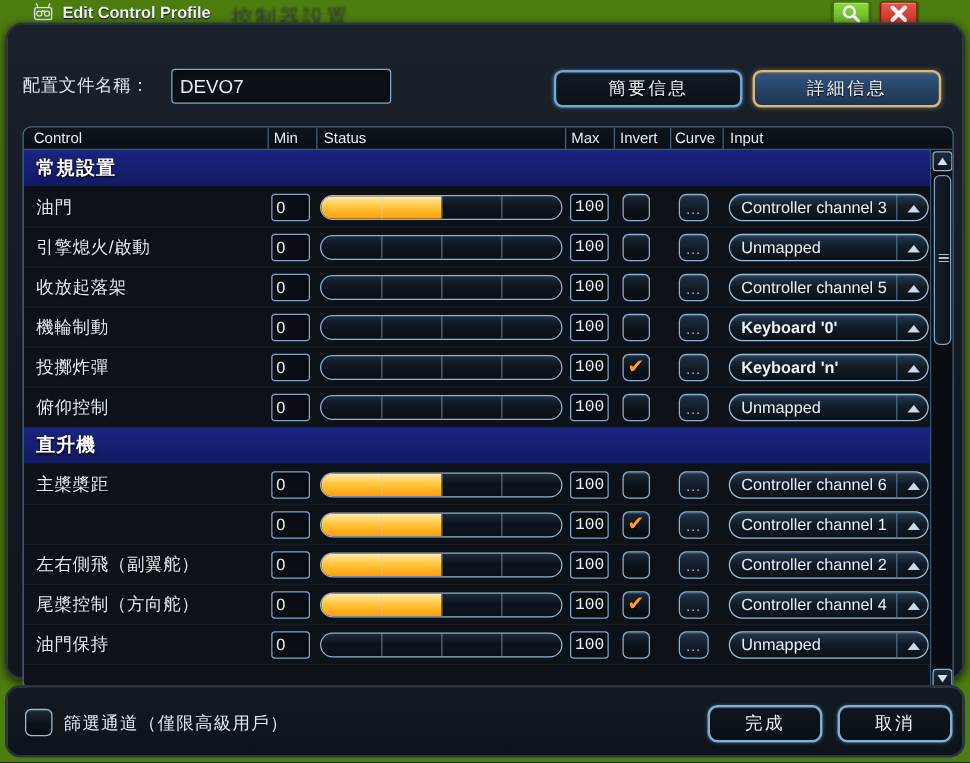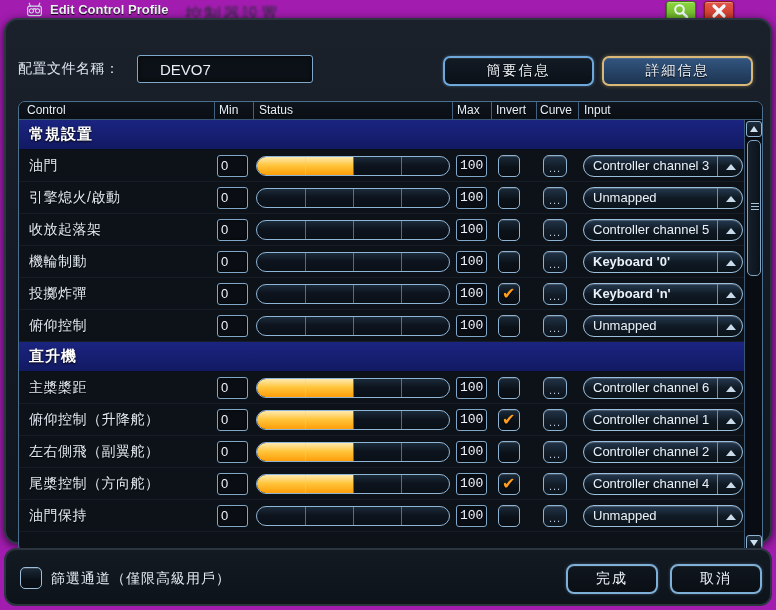--- a/index.html
+++ b/index.html
@@ -3,21 +3,21 @@
 <meta charset="utf-8">
 <style>
   * { box-sizing: border-box; margin: 0; padding: 0; }
   html, body {
     width: 776px; height: 610px;
     background: #14181d;
     font-family: "Liberation Sans", "DejaVu Sans", sans-serif;
     overflow: hidden;
   }
 
-  #root { position: relative; width: 776px; height: 610px; background: #a21caf; }
+  #root { position: relative; width: 776px; height: 610px; background: #4d7c0f; }
 
   
   .bg-ghost {
     position: absolute; top: 3px; left: 185px;
     font-size: 17px; color: #242b33; letter-spacing: 2px;
     filter: blur(1px); user-select: none;
   }
   .bg-ghost2 {
     position: absolute; top: 36px; left: 500px;
     font-size: 15px; color: #1f262d; letter-spacing: 3px;
@@ -50,21 +50,21 @@
     box-shadow: 0 2px 8px rgba(0,0,0,.7);
   }
 
   .profile-label {
     position: absolute; left: 12px; top: 40px;
     font-size: 14px; color: #dce6f0; letter-spacing: .5px;
   }
   .profile-input {
     position: absolute; left: 131px; top: 35px; width: 176px; height: 28px;
     background: #0c1117; border: 1px solid #7ea9cc; border-radius: 3px;
-    color: #e8eef4; font-size: 15px; padding: 2px 22px; line-height: 24px;
+    color: #e8eef4; font-size: 15px; padding: 2px 6px; line-height: 24px;
     box-shadow: inset 0 0 4px rgba(0,0,0,.9);
   }
 
   .tab {
     position: absolute; top: 36px; height: 30px; border-radius: 7px;
     display: flex; align-items: center; justify-content: center;
     font-size: 14px; color: #f0f5fa; letter-spacing: 2px;
     text-shadow: 0 1px 1px #000;
   }
   .tab.brief {
@@ -440,21 +440,20 @@
             <div class="chk"></div>
             <div class="curvebtn">...</div>
             <div class="combo">
               <span class="val">Controller channel 6</span>
               <span class="arrowbox">
                 <span class="ar"></span>
               </span>
             </div>
           </div>
           <div class="row" style="top: 284px;">
-            <div class="ctl-label">俯仰控制（升降舵）</div>
             <div class="numbox min">0</div>
             <div class="bar">
               <div class="fill" style="width: 50%;"></div>
               <div class="tick" style="left: 25%;"></div>
               <div class="tick" style="left: 50%;"></div>
               <div class="tick" style="left: 75%;"></div>
             </div>
             <div class="numbox max">100</div>
             <div class="chk">
               <span class="mark">✔</span>

